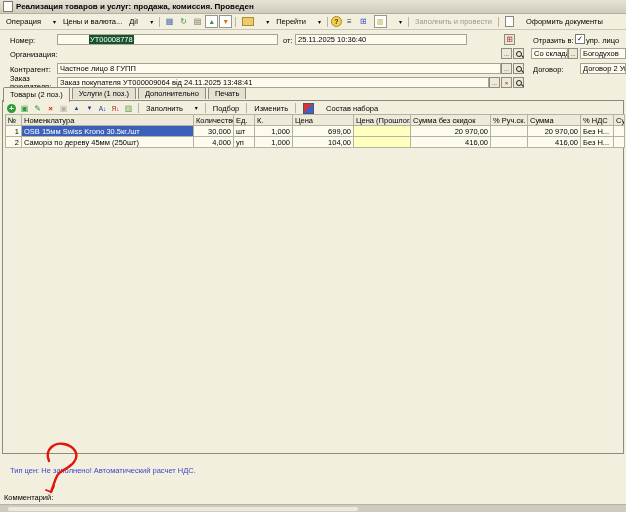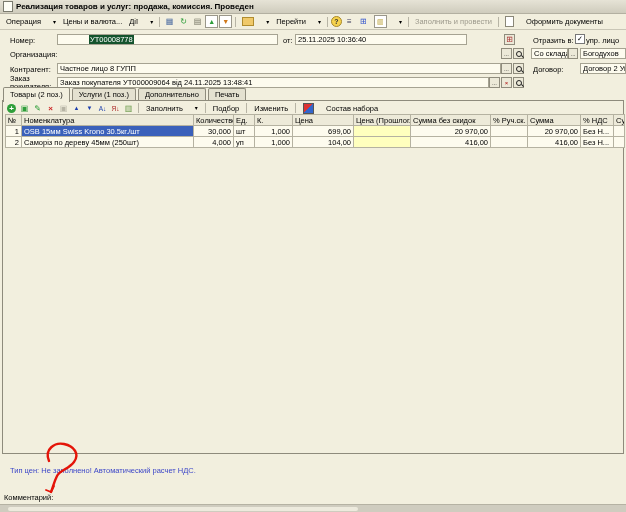--- a/index.html
+++ b/index.html
@@ -34,21 +34,21 @@
   .selhl{background:#14532d;color:#fff;padding:0 1px;margin-left:29px;}
   .sqbtn{position:absolute;width:11px;height:11px;box-sizing:border-box;background:#ece9d8;
     border:1px solid #8f8c7d;display:flex;align-items:center;justify-content:center;
     font-size:6px;line-height:6px;cursor:default;}
   .mag{width:4px;height:4px;border:1px solid #222;border-radius:50%;position:relative;}
   .mag::after{content:'';position:absolute;width:3px;height:1px;background:#222;
     transform:rotate(45deg);right:-3px;bottom:-1px;}
   .cb{position:absolute;width:8px;height:8px;background:#fff;border:1px solid #777;
     display:flex;align-items:center;justify-content:center;font-size:7px;line-height:8px;}
   
-  .tabs{position:absolute;top:87px;left:3px;display:flex;align-items:center;height:14px;z-index:3;}
+  .tabs{position:absolute;top:87px;left:3px;display:flex;align-items:flex-start;height:14px;z-index:3;}
   .tab{height:11px;line-height:11px;padding:0 6px;border:1px solid #8e8b7c;border-bottom:none;
     background:#e4e1d0;margin-right:2px;border-radius:2px 2px 0 0;white-space:nowrap;cursor:default;}
   .tab.active{background:#f2efde;height:14px;line-height:13px;margin-bottom:-1px;}
   
   .panel{position:absolute;top:100px;left:2px;width:622px;height:354px;
     border:1px solid #8e8b7c;background:#f2efde;box-sizing:border-box;}
   .gridbar{position:absolute;top:1px;left:3px;right:2px;height:12px;display:flex;
     align-items:center;gap:2px;white-space:nowrap;}
   .gicon{width:11px;height:11px;display:inline-flex;align-items:center;justify-content:center;
     font-size:8px;line-height:11px;}

